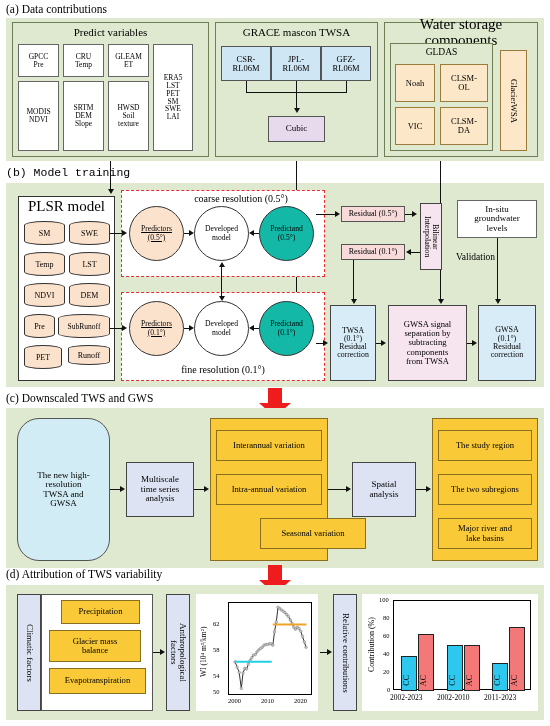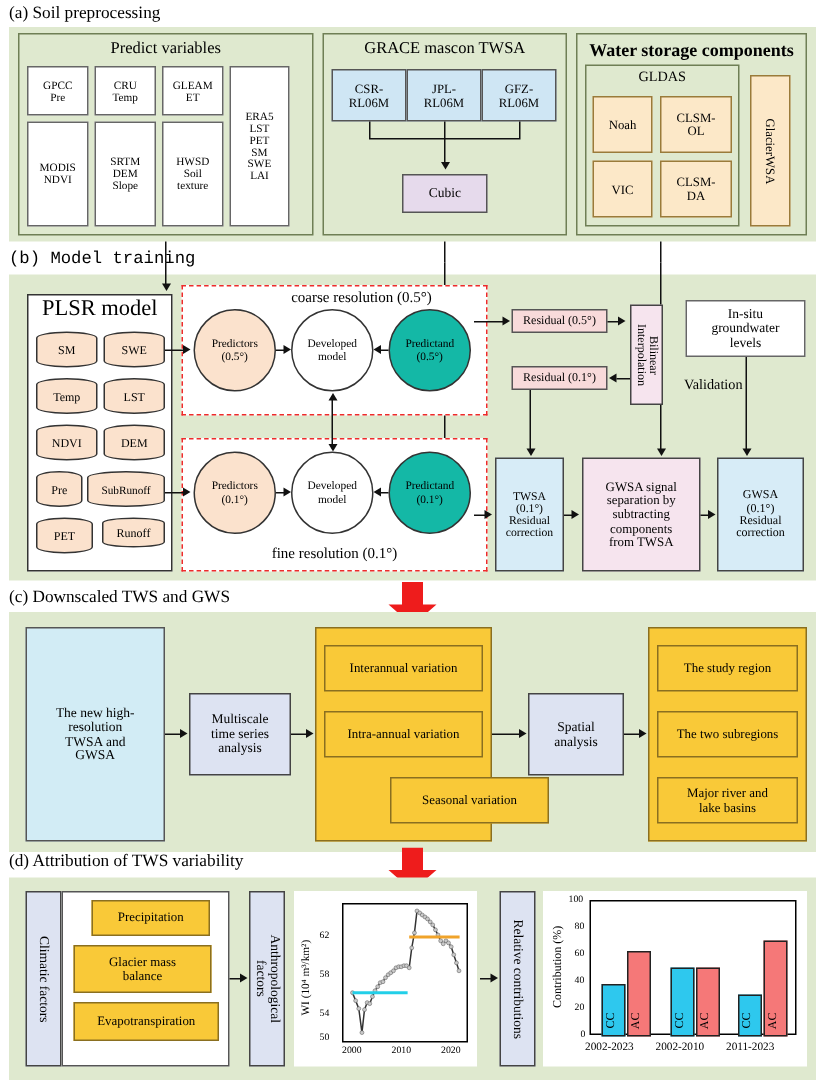--- a/index.html
+++ b/index.html
@@ -29,21 +29,21 @@
 
   
   .cyl{position:absolute;box-sizing:border-box;background:#fbe2cd;
        border:1px solid #333;border-radius:50%/18%;
        display:flex;align-items:center;justify-content:center;font-size:8px;}
 
   
   .circ{position:absolute;border-radius:50%;box-sizing:border-box;
         display:flex;align-items:center;justify-content:center;
         text-align:center;font-size:7.6px;line-height:1.15;}
-  .circ-peach{background:#fbe2cd;border:1.2px solid #333;}
+  .circ-peach{background:#fbe2cd;border:1.2px solid #333;text-decoration:underline;}
   .circ-white{background:#ffffff;border:1.2px solid #333;}
   .circ-blue{background:#14b8a6;border:1.2px solid #333;}
 
   
   .dash{border:1.6px dashed #ee2b2b;background:transparent;}
 
   
   .ln{position:absolute;background:#111;}
   .lnh{height:1px;}
   .lnv{width:1px;}
@@ -61,21 +61,21 @@
           border-bottom:5px solid #111;}
 
   
   .bigred{position:absolute;width:34px;height:30px;}
   .tick{position:absolute;font-size:6.5px;}
   .bar{position:absolute;border:1px solid #222;}
 </style>
 </head>
 <body>
 
-<div class="abs panel-title" style="left:6px;top:3px;">(a) Soil preprocessing</div>
+<div class="abs panel-title" style="left:6px;top:3px;">(a) Data contributions</div>
 <div class="abs panel" style="left:6px;top:18px;width:538px;height:143px;"></div>
 
 <div class="abs bx-green thick" style="left:12px;top:22px;width:197px;height:135px;"></div>
 <div class="abs ctr" style="left:12px;top:25px;width:197px;height:16px;font-size:11px;">Predict variables</div>
 <div class="abs bx-white ctr" style="left:18px;top:44px;width:41px;height:33px;font-size:7.5px;white-space:pre-line;">GPCC
 Pre</div>
 <div class="abs bx-white ctr" style="left:63px;top:44px;width:41px;height:33px;font-size:7.5px;white-space:pre-line;">CRU
 Temp</div>
 <div class="abs bx-white ctr" style="left:108px;top:44px;width:41px;height:33px;font-size:7.5px;white-space:pre-line;">GLEAM
 ET</div>
@@ -104,21 +104,21 @@
 RL06M</div>
 
 <div class="ln lnv" style="left:246px;top:81px;height:11px;"></div>
 <div class="ln lnv" style="left:346px;top:81px;height:11px;"></div>
 <div class="ln lnh" style="left:246px;top:92px;width:101px;"></div>
 <div class="ln lnv" style="left:296px;top:81px;height:28px;"></div>
 <div class="arrowD" style="left:293.5px;top:108px;"></div>
 <div class="abs bx-purple ctr" style="left:268px;top:116px;width:57px;height:26px;font-size:9px;">Cubic</div>
 
 <div class="abs bx-green thick" style="left:384px;top:22px;width:154px;height:135px;"></div>
-<div class="abs ctr" style="left:384px;top:25px;width:154px;height:16px;font-size:12px;font-weight:bold;">Water storage components</div>
+<div class="abs ctr" style="left:384px;top:25px;width:154px;height:16px;font-size:15px;">Water storage components</div>
 <div class="abs bx-green" style="left:390px;top:43px;width:103px;height:108px;"></div>
 <div class="abs ctr" style="left:390px;top:45px;width:103px;height:16px;font-size:9.5px;">GLDAS</div>
 <div class="abs bx-cream ctr" style="left:395px;top:64px;width:40px;height:38px;font-size:8.5px;white-space:pre-line;">Noah</div>
 <div class="abs bx-cream ctr" style="left:440px;top:64px;width:48px;height:38px;font-size:8.5px;white-space:pre-line;">CLSM-
 OL</div>
 <div class="abs bx-cream ctr" style="left:395px;top:107px;width:40px;height:38px;font-size:8.5px;white-space:pre-line;">VIC</div>
 <div class="abs bx-cream ctr" style="left:440px;top:107px;width:48px;height:38px;font-size:8.5px;white-space:pre-line;">CLSM-
 DA</div>
 <div class="abs bx-cream ctr vert" style="left:500px;top:50px;width:27px;height:101px;font-size:8.5px;">GlacierWSA</div>
 
@@ -227,21 +227,21 @@
 <div class="ln lnh" style="left:467px;top:343px;width:6px;"></div>
 <div class="arrowR" style="left:472px;top:340px;"></div>
 
 <svg class="bigred" style="left:258px;top:388px;" viewBox="0 0 34 30">
   <polygon points="10,0 24,0 24,15 33,15 17,29 1,15 10,15" fill="#ee1c1c"></polygon>
 </svg>
 
 <div class="abs panel-title" style="left:6px;top:392px;">(c) Downscaled TWS and GWS</div>
 <div class="abs panel" style="left:6px;top:408px;width:538px;height:160px;"></div>
 
-<div class="abs bx-lblue ctr" style="left:17px;top:418px;width:93px;height:143px;font-size:9px;white-space:pre-line;">The new  high-
+<div class="abs bx-lblue ctr" style="left:17px;top:418px;width:93px;height:143px;font-size:9px;white-space:pre-line;border-radius:22px;">The new  high-
 resolution
 TWSA and
 GWSA</div>
 <div class="ln lnh" style="left:110px;top:489px;width:11px;"></div>
 <div class="arrowR" style="left:120px;top:486px;"></div>
 <div class="abs bx-lav ctr" style="left:126px;top:462px;width:68px;height:55px;font-size:9px;white-space:pre-line;">Multiscale
 time series
 analysis</div>
 <div class="ln lnh" style="left:194px;top:489px;width:11px;"></div>
 <div class="arrowR" style="left:204px;top:486px;"></div>

